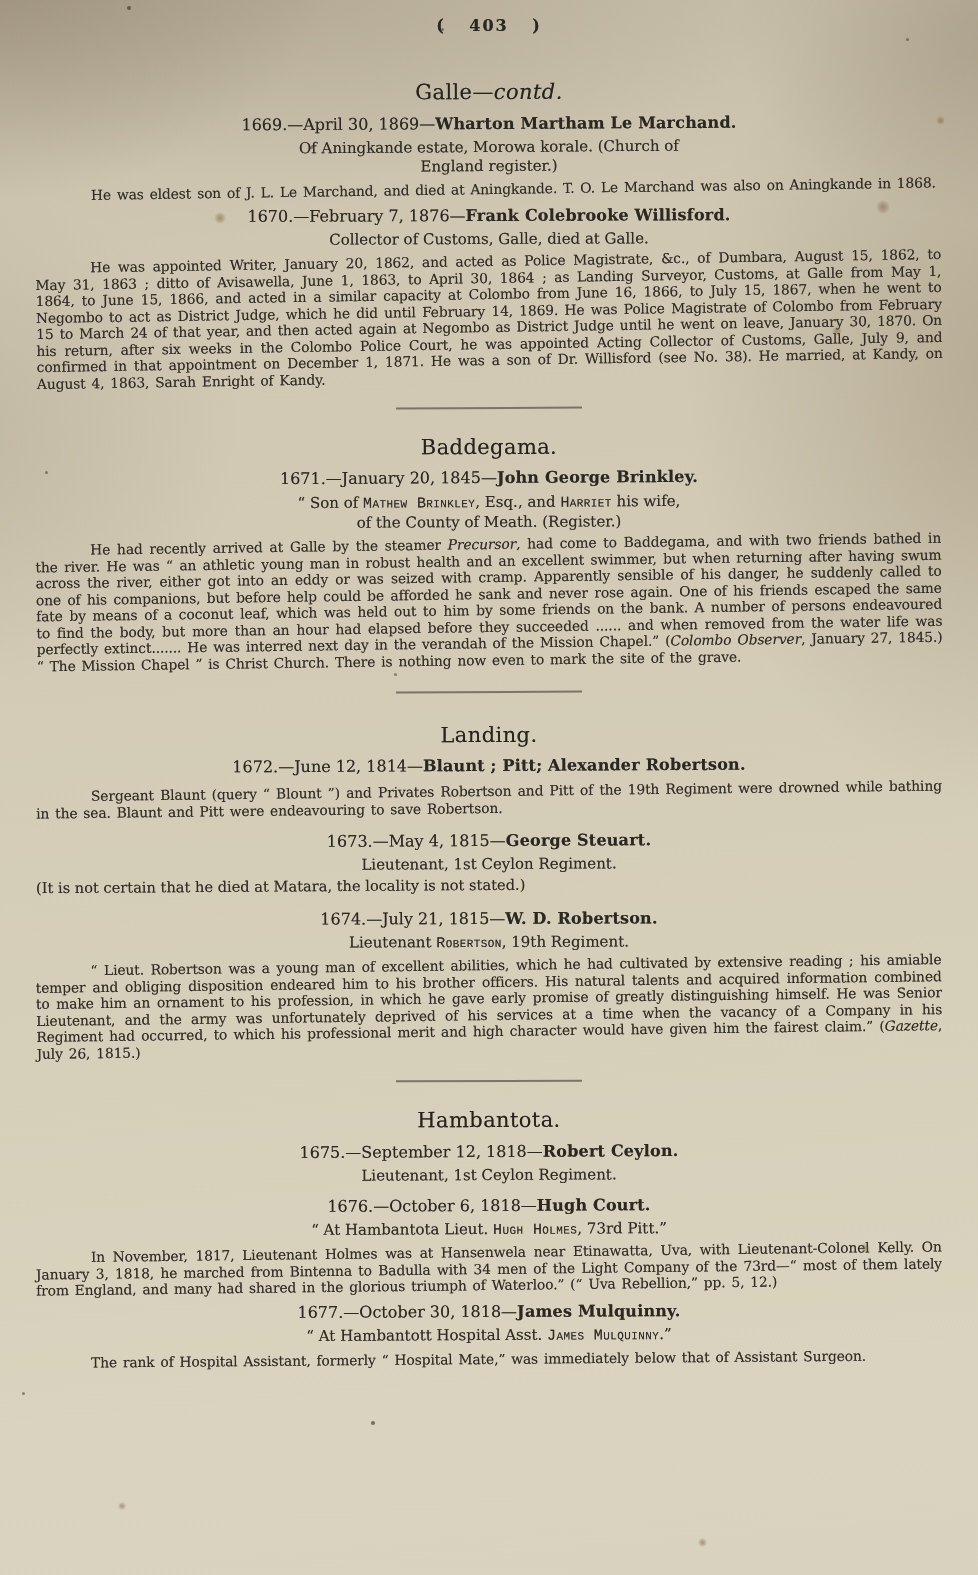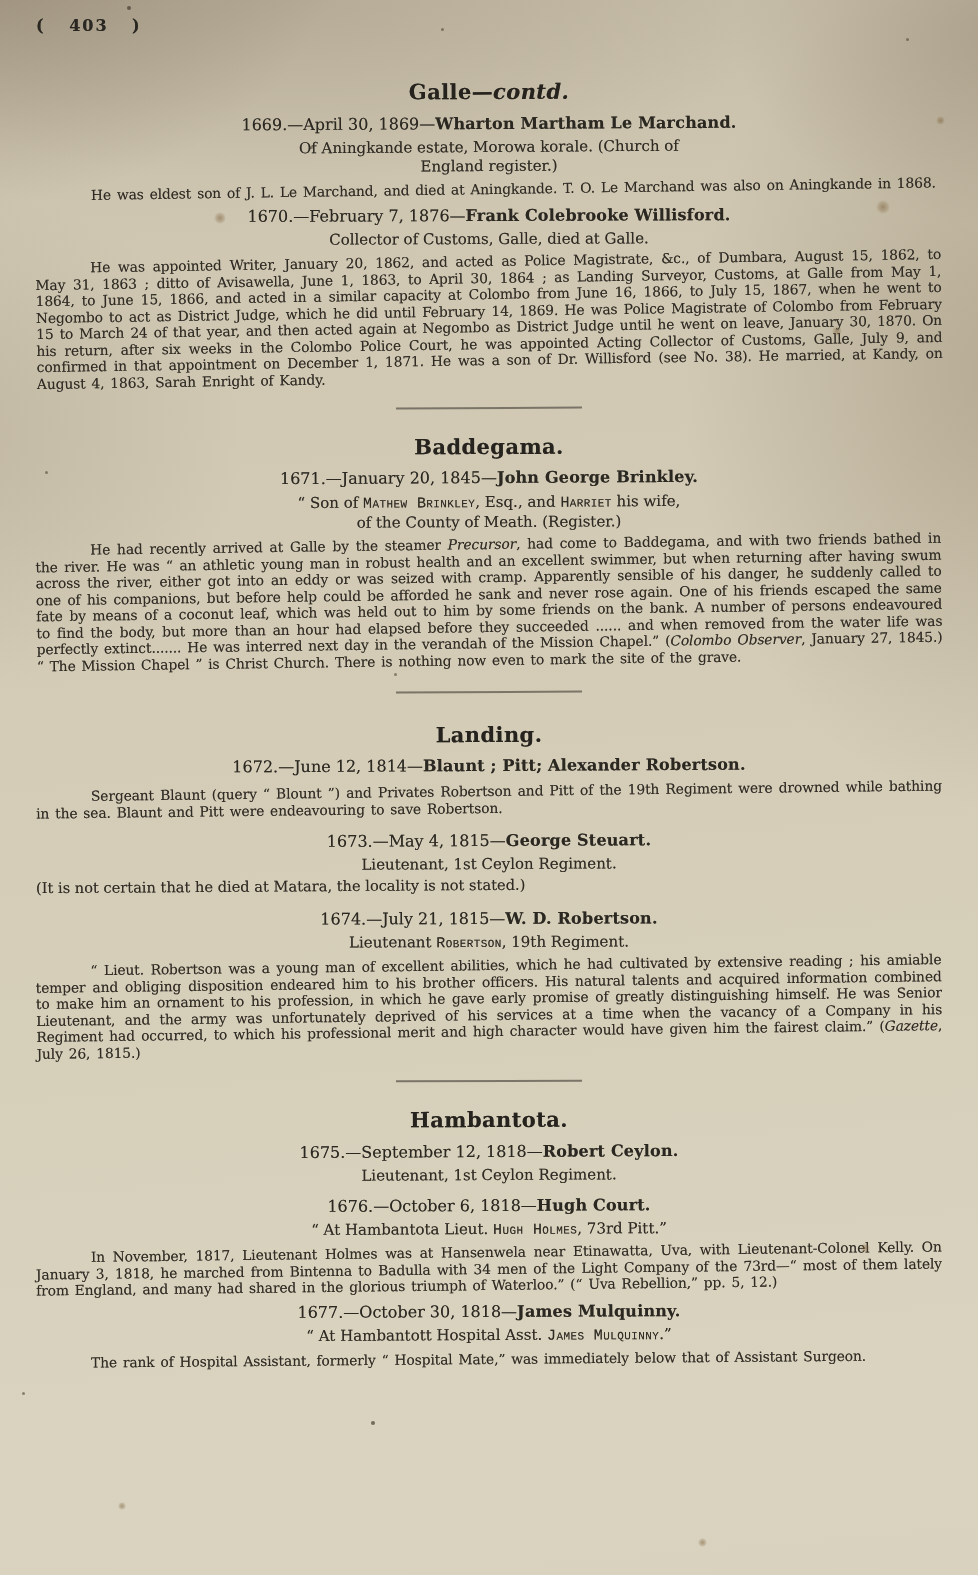--- a/index.html
+++ b/index.html
@@ -10,42 +10,42 @@
       radial-gradient(520px 700px at 103% 24%, rgba(110,92,66,.28), rgba(110,92,66,0) 62%),
       radial-gradient(420px 300px at 103% 2%, rgba(100,84,62,.25), rgba(100,84,62,0) 65%),
       radial-gradient(700px 260px at 30% 0%, rgba(105,90,70,.18), rgba(105,90,70,0) 70%),
       radial-gradient(500px 420px at -6% 28%, rgba(110,92,66,.16), rgba(110,92,66,0) 60%),
       linear-gradient(175deg,#c4bba6 0%, #cfc7b2 16%, #d3cbb6 40%, #d6cfba 65%, #dad3bf 88%, #d8d2be 100%);
     font-family:"DejaVu Serif","Liberation Serif",serif;
     color:#2f2b24;
   }
   .page{position:relative;width:978px;height:1575px;padding:0 36px;box-sizing:border-box;}
   .pageno{
-    padding-top:16px;text-align:left;font-size:16px;font-weight:bold;
+    padding-top:16px;text-align:center;font-size:16px;font-weight:bold;
     word-spacing:16px;letter-spacing:2px;color:#2a2722;
   }
   .t-section{
     font-size:21px;line-height:26px;font-weight:bold;text-align:center;
     letter-spacing:.4px;color:#26231e;
   }
-  .t-section .i{font-style:italic;font-weight:bold;text-align:center;}
+  .t-section .i{font-style:italic;font-weight:normal;text-align:center;}
   .e-head{
     font-size:16px;line-height:20px;text-align:center;margin:0;color:#2b2822;
     font-weight:normal;
   }
   .e-head .b{font-weight:bold;letter-spacing:.2px;}
   .sub{
     font-size:15px;line-height:19px;text-align:center;margin:0 auto;color:#2f2b24;
   }
   .para{
     font-size:13.8px;line-height:16.5px;text-align:justify;margin:0;
     text-indent:55px;letter-spacing:-0.1px;word-spacing:1.6px;color:#302c25;
   }
   .note{font-size:14.6px;line-height:18px;text-align:left;margin:0;color:#302c25;}
-  .b{font-weight:bold;}
+  .b{font-weight:normal;}
   .i{font-style:italic;}
   .sc{font-variant:small-caps;letter-spacing:.4px;font-family:Liberation Mono, monospace;}
   .rule{height:2px;width:186px;margin:0 auto;background:#6b655a;opacity:.85;border:none;}
   .soft{text-shadow:0 0 .5px rgba(47,43,36,.55);}
   
   .stain{position:absolute;border-radius:50%;pointer-events:none;}
   .d1{width:4px;height:4px;background:rgba(60,52,40,.65);}
   .d2{width:3px;height:3px;background:rgba(70,60,45,.55);}
   .fox{background:radial-gradient(circle,rgba(124,96,58,.55) 0%,rgba(124,96,58,.25) 45%,rgba(124,96,58,0) 72%);}
 </style>

